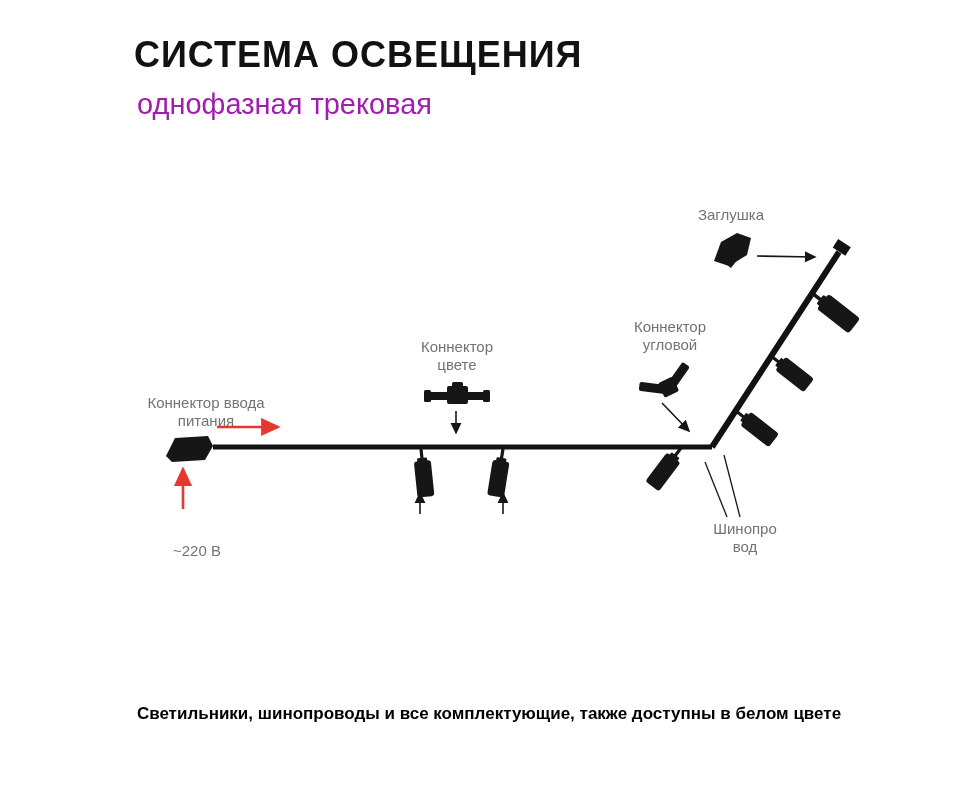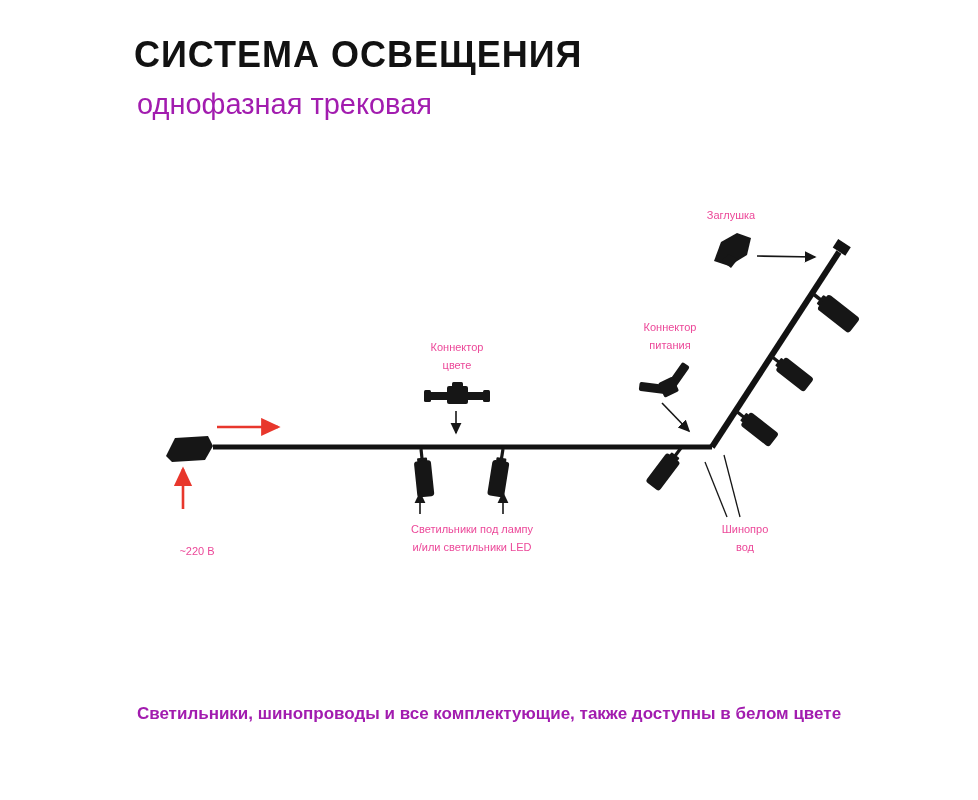--- a/index.html
+++ b/index.html
@@ -16,27 +16,27 @@
     font-size:36px;font-weight:800;letter-spacing:1px;color:#121212;
     white-space:nowrap;
   }
   .subtitle{
     position:absolute;left:137px;top:88px;
     font-size:29px;font-weight:400;color:#a21caf;white-space:nowrap;
   }
   .diagram-svg{position:absolute;left:0;top:0;}
   .lbl{
     position:absolute;transform:translateX(-50%);
-    text-align:center;font-size:11px;font-weight:500;line-height:18px;
-    color:#ec4899;white-space:nowrap;
+    text-align:center;font-size:15px;font-weight:500;line-height:18px;
+    color:#737373;white-space:nowrap;
   }
   .ln{display:block;}
   .footer{
     position:absolute;left:0;right:0;top:704px;
-    text-align:center;font-size:17px;font-weight:600;color:#a21caf;
+    text-align:center;font-size:17px;font-weight:600;color:#000000;
   }
 </style>
 </head>
 <body>
 
 <div class="page">
 
   <h1 class="title">СИСТЕМА ОСВЕЩЕНИЯ</h1>
   <div class="subtitle">однофазная трековая</div>
 
@@ -111,32 +111,32 @@
     <span class="ln">Заглушка</span>
   </div>
 
   <div class="lbl" style="left:457px;top:338px">
     <span class="ln">Коннектор</span>
     <span class="ln">цвете</span>
   </div>
 
   <div class="lbl" style="left:670px;top:318px">
     <span class="ln">Коннектор</span>
+    <span class="ln">угловой</span>
+  </div>
+
+  <div class="lbl" style="left:206px;top:394px">
+    <span class="ln">Коннектор ввода</span>
     <span class="ln">питания</span>
   </div>
-
 
   <div class="lbl" style="left:197px;top:542px">
     <span class="ln">~220 В</span>
   </div>
 
-  <div class="lbl" style="left:472px;top:520px">
-    <span class="ln">Светильники под лампу</span>
-    <span class="ln">и/или светильники LED</span>
-  </div>
 
   <div class="lbl" style="left:745px;top:520px">
     <span class="ln">Шинопро</span>
     <span class="ln">вод</span>
   </div>
 
   <div class="footer">Светильники, шинопроводы и все комплектующие, также доступны в белом цвете</div>
 
 </div>
 

